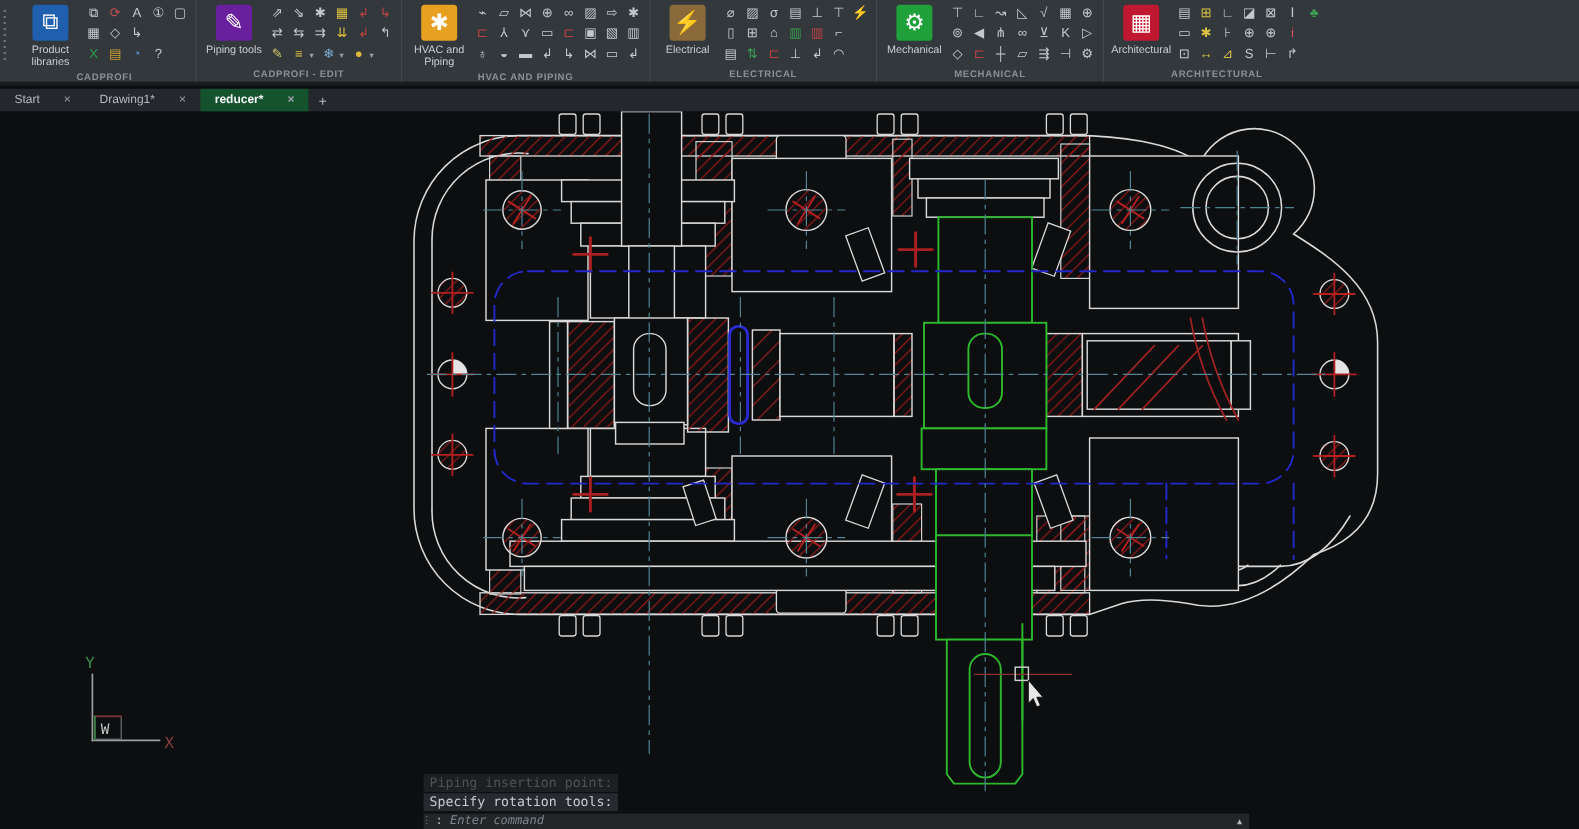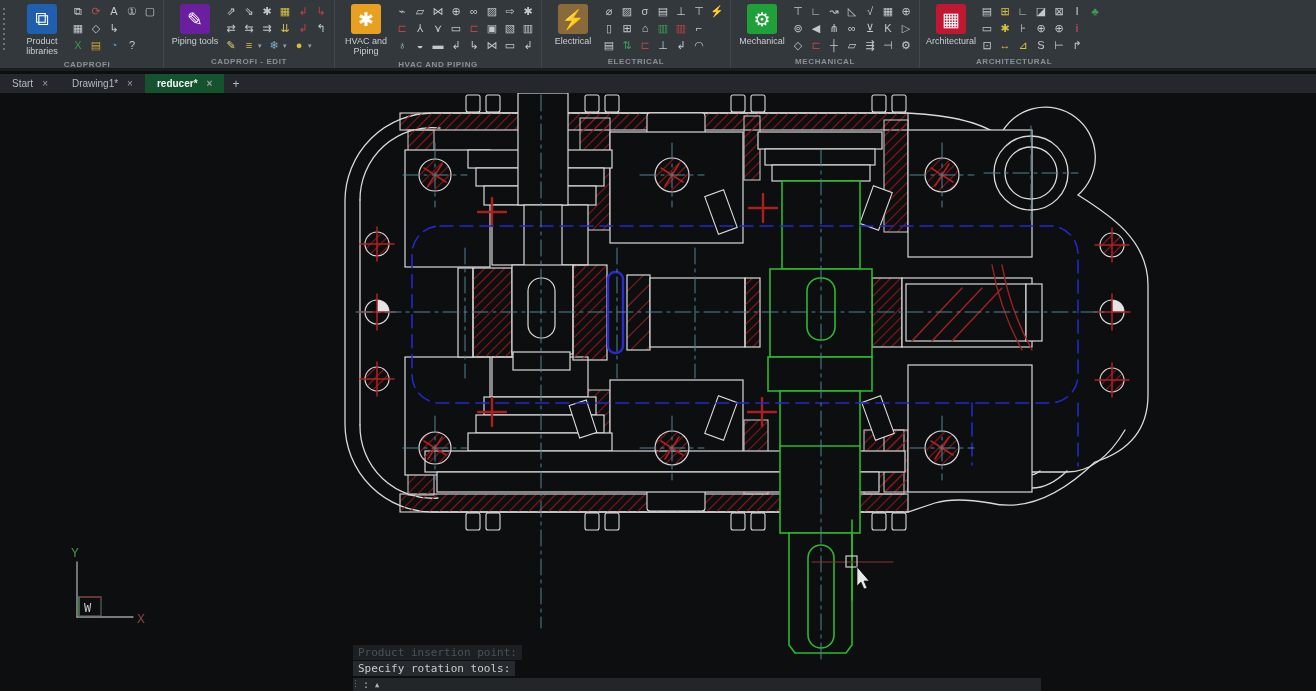--- a/index.html
+++ b/index.html
@@ -21,21 +21,21 @@
   .rb-grid { display:flex; flex-direction:column; padding-top:3px; }
   .rb-row { display:flex; height:17px; align-items:center; }
   .rb-ic { width:18px; height:15px; font-size:11px; line-height:15px; text-align:center;
            color:#c3c8cd; cursor:pointer; }
   .rb-dd { font-size:7px; color:#9aa0a6; width:7px; cursor:pointer; }
   .rb-cap { font-size:8px; color:#8a9096; text-align:center; letter-spacing:.6px;
             padding:3px 0 14px 0; font-weight:bold; }
   
   #tabbar { position:absolute; left:0; top:74px; width:1316px; height:19px;
             background:#24282c; display:flex; align-items:center; }
-  .tab { display:flex; align-items:center; gap:9px; padding:0 12px; height:100%;
+  .tab { display:flex; align-items:center; gap:20px; padding:0 12px; height:100%;
          font-size:10px; color:#b6bbc0; cursor:pointer;text-align:center; }
   .tab.active { color:#f2f4f6; font-weight:bold; background:#14532d; }
   .tab-close { font-size:10px; color:#9aa0a6; }
   .tab-add { font-size:12px; color:#b6bbc0; padding:0 8px; cursor:pointer; }
   
   #canvas { position:absolute; left:0; top:93px; width:1316px; height:598px; background:#0c0e10; }
   
   .cmd-hist { position:absolute; left:353px; font-family:"DejaVu Sans Mono", monospace;
               font-size:11px; padding:1px 5px; white-space:pre; }
   #cmd-hist1 { top:645px; color:#4b5257; background:#1d2023; }
@@ -531,19 +531,20 @@
     <rect x="79" y="597" width="22" height="19" fill="none" stroke="#6e6e6e" stroke-width="1"></rect>
     <line x1="79" y1="597" x2="101" y2="597" stroke="#7a3333" stroke-width="1.6"></line>
     <line x1="79" y1="597" x2="79" y2="616" stroke="#3a7a46" stroke-width="1.6"></line>
     <text x="71" y="557" fill="#3f8f4f" font-family="DejaVu Sans Mono, monospace" font-size="13" stroke="none">Y</text>
     <text x="137" y="623" fill="#8a4040" font-family="DejaVu Sans Mono, monospace" font-size="13" stroke="none">X</text>
     <text x="84" y="612" fill="#c8c8c8" font-family="DejaVu Sans Mono, monospace" font-size="12" stroke="none">W</text>
   </g>
 </g>
 </svg>
 
-<div class="cmd-hist" id="cmd-hist1">Product insertion point:</div>
+<div class="cmd-hist" id="cmd-hist1">Piping insertion point:</div>
 <div class="cmd-hist" id="cmd-hist2">Specify rotation tools:</div>
 <div id="cmd-bar">
   <div id="cmd-grip"></div>
   <span id="cmd-prompt">:</span>
+  <span id="cmd-input">Enter command</span>
   <span id="cmd-expand">▲</span>
 </div>
 
 </body></html>

